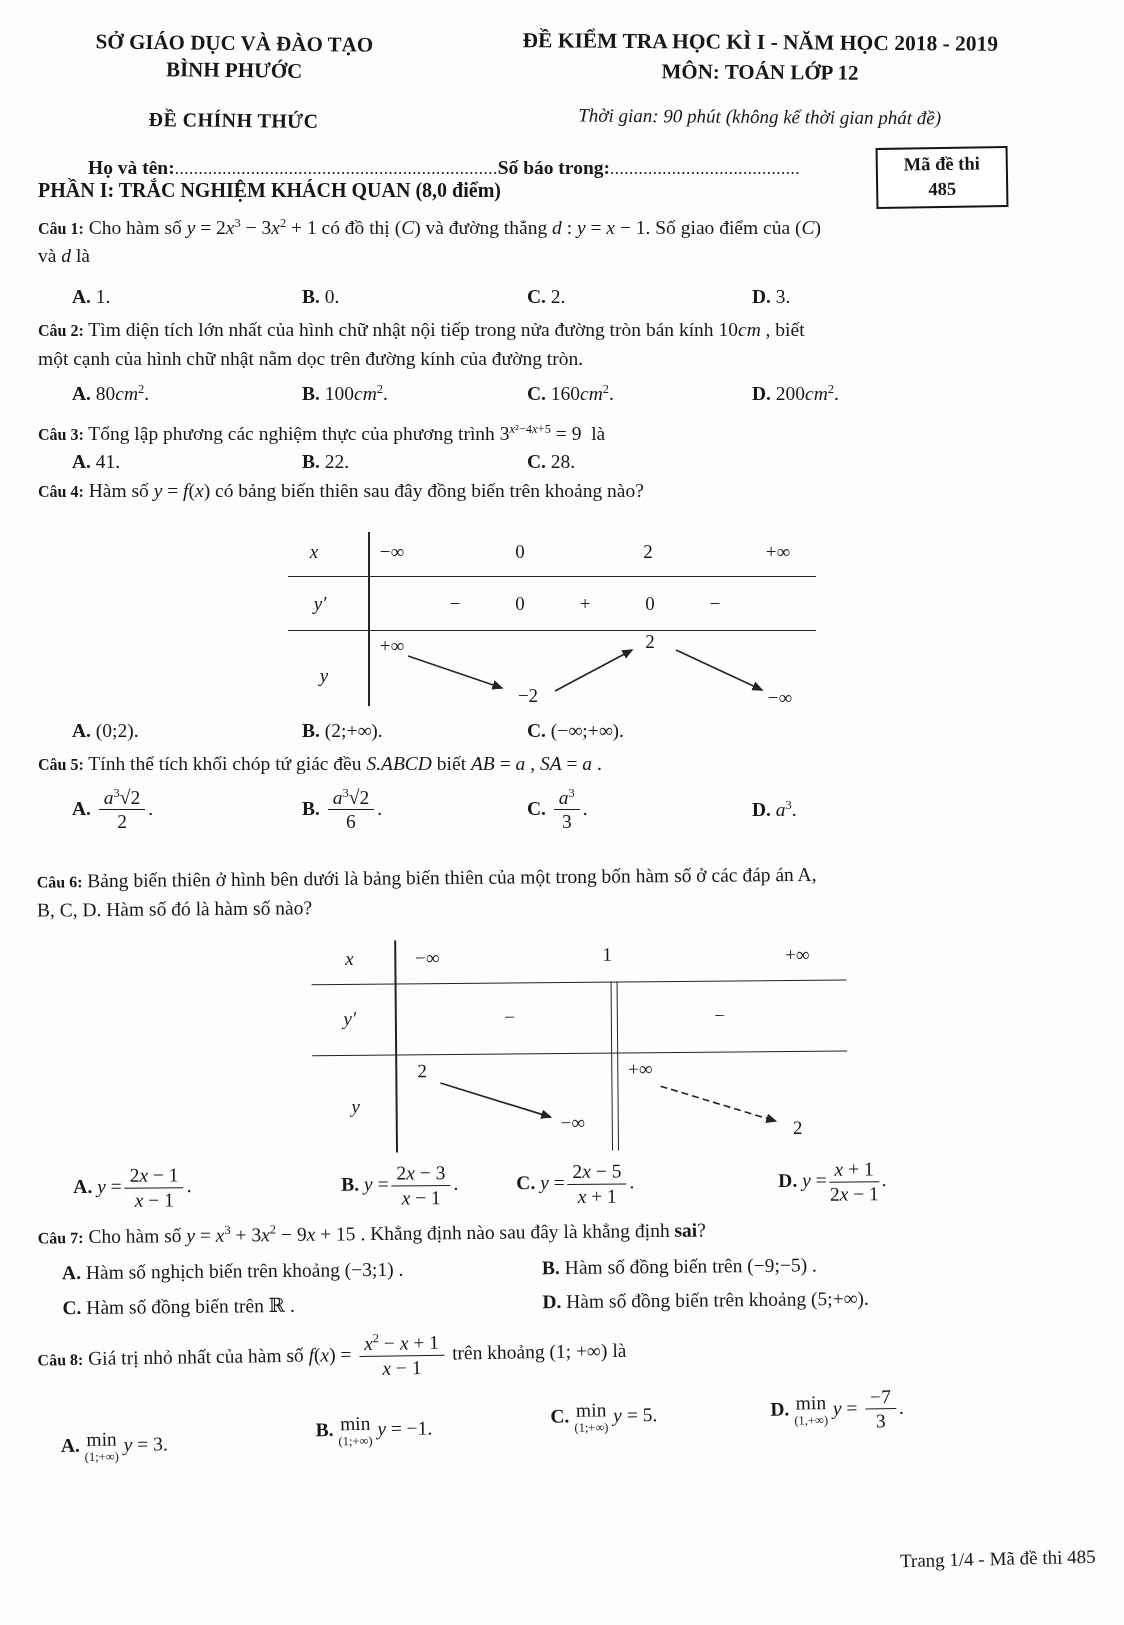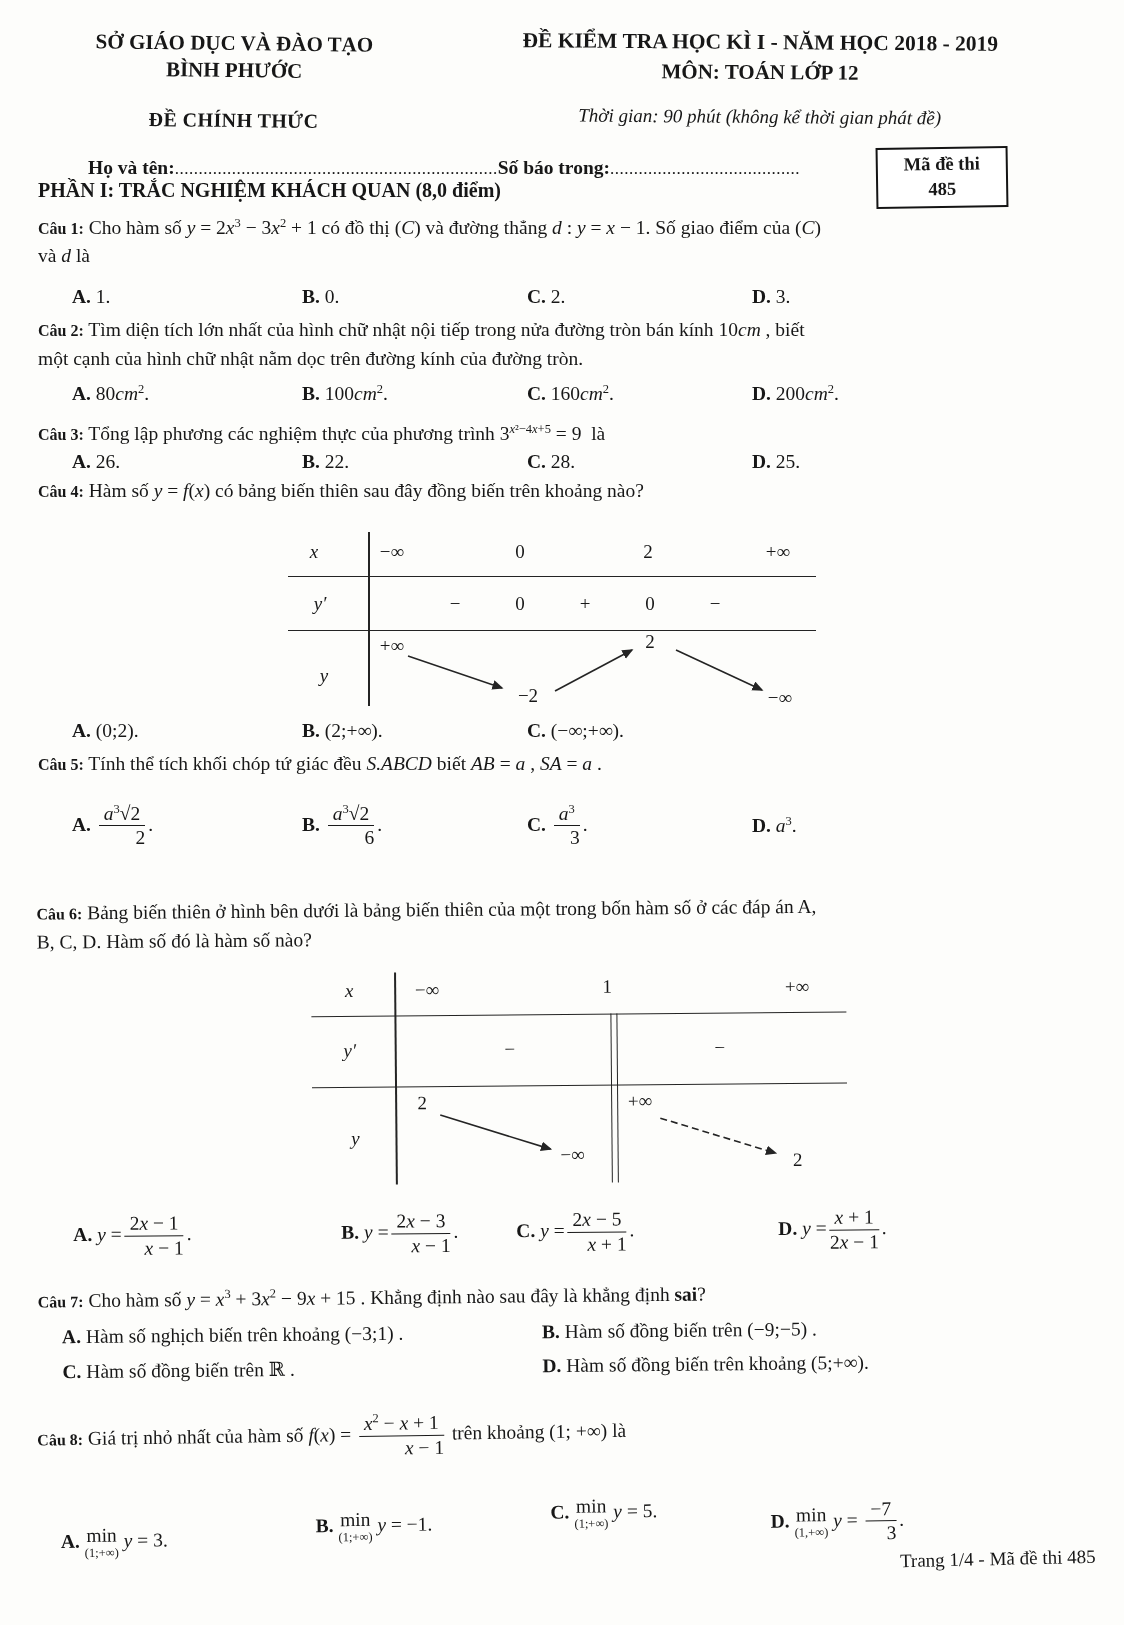--- a/index.html
+++ b/index.html
@@ -33,21 +33,21 @@
   .q{margin-top:10px;}
   .q-label{font-weight:bold;font-size:16px;}
   .q-text{font-size:19.5px;line-height:1.48;}
   .opts{display:grid;margin-left:34px;margin-top:15px;font-size:19.5px;align-items:center;}
   .opts4{grid-template-columns:230px 225px 225px auto;}
   .opts4b{grid-template-columns:268px 175px 262px auto;}
   .opts2{grid-template-columns:480px auto;row-gap:12px;margin-left:24px;}
   .opts8{grid-template-columns:255px 235px 220px auto;margin-left:22px;align-items:start;}
   .okey{font-weight:bold;}
   
-  .fr{display:inline-block;vertical-align:middle;text-align:right;line-height:1.12;margin:16px 3px;}
+  .fr{display:inline-block;vertical-align:middle;text-align:center;line-height:1.12;margin:0 3px;}
   .fn{display:block;border-bottom:1.6px solid #1a1a1a;padding:0 5px 1px;}
   .fd{display:block;padding-top:1px;}
   
   .minop{display:inline-block;vertical-align:middle;text-align:center;line-height:1;margin-right:5px;}
   .minop .m{display:block;font-size:19.5px;}
   .minop .s{display:block;font-size:12.5px;margin-top:2px;}
   
   .vt{position:relative;}
   .vt .ln{position:absolute;background:#242424;}
   .ti{position:absolute;transform:translate(-50%,-50%);font-size:19px;white-space:nowrap;}
@@ -107,24 +107,23 @@
       <span><span class="okey">A.</span> <span>80<i>cm</i><sup>2</sup>.</span></span>
       <span><span class="okey">B.</span> <span>100<i>cm</i><sup>2</sup>.</span></span>
       <span><span class="okey">C.</span> <span>160<i>cm</i><sup>2</sup>.</span></span>
       <span><span class="okey">D.</span> <span>200<i>cm</i><sup>2</sup>.</span></span>
     </div>
   </div>
 
   <div class="q" style="margin-top:15px;">
     <div class="q-text"><span class="q-label">Câu 3:</span> <span>Tổng lập phương các nghiệm thực của phương trình 3<sup><i>x</i>²−4<i>x</i>+5</sup> = 9&nbsp; là</span></div>
     <div class="opts opts4" style="margin-top:2px;">
-      <span><span class="okey">A.</span> <span>26.</span></span>
+      <span><span class="okey">A.</span> <span>41.</span></span>
       <span><span class="okey">B.</span> <span>22.</span></span>
       <span><span class="okey">C.</span> <span>28.</span></span>
-      <span><span class="okey">D.</span> <span>25.</span></span>
     </div>
   </div>
 
   <div class="q" style="margin-top:4px;">
     <div class="q-text"><span class="q-label">Câu 4:</span> <span>Hàm số <i>y</i> = <i>f</i>(<i>x</i>) có bảng biến thiên sau đây đồng biến trên khoảng nào?</span></div>
 
     <div class="vt" style="width:540px;height:198px;margin:6px 0 0 242px;">
       <div class="ln" style="left:88px;top:20px;width:1.6px;height:174px;"></div>
       <div class="ln" style="left:8px;top:64px;width:528px;height:1.7px;"></div>
       <div class="ln" style="left:8px;top:118px;width:528px;height:1.7px;"></div>

